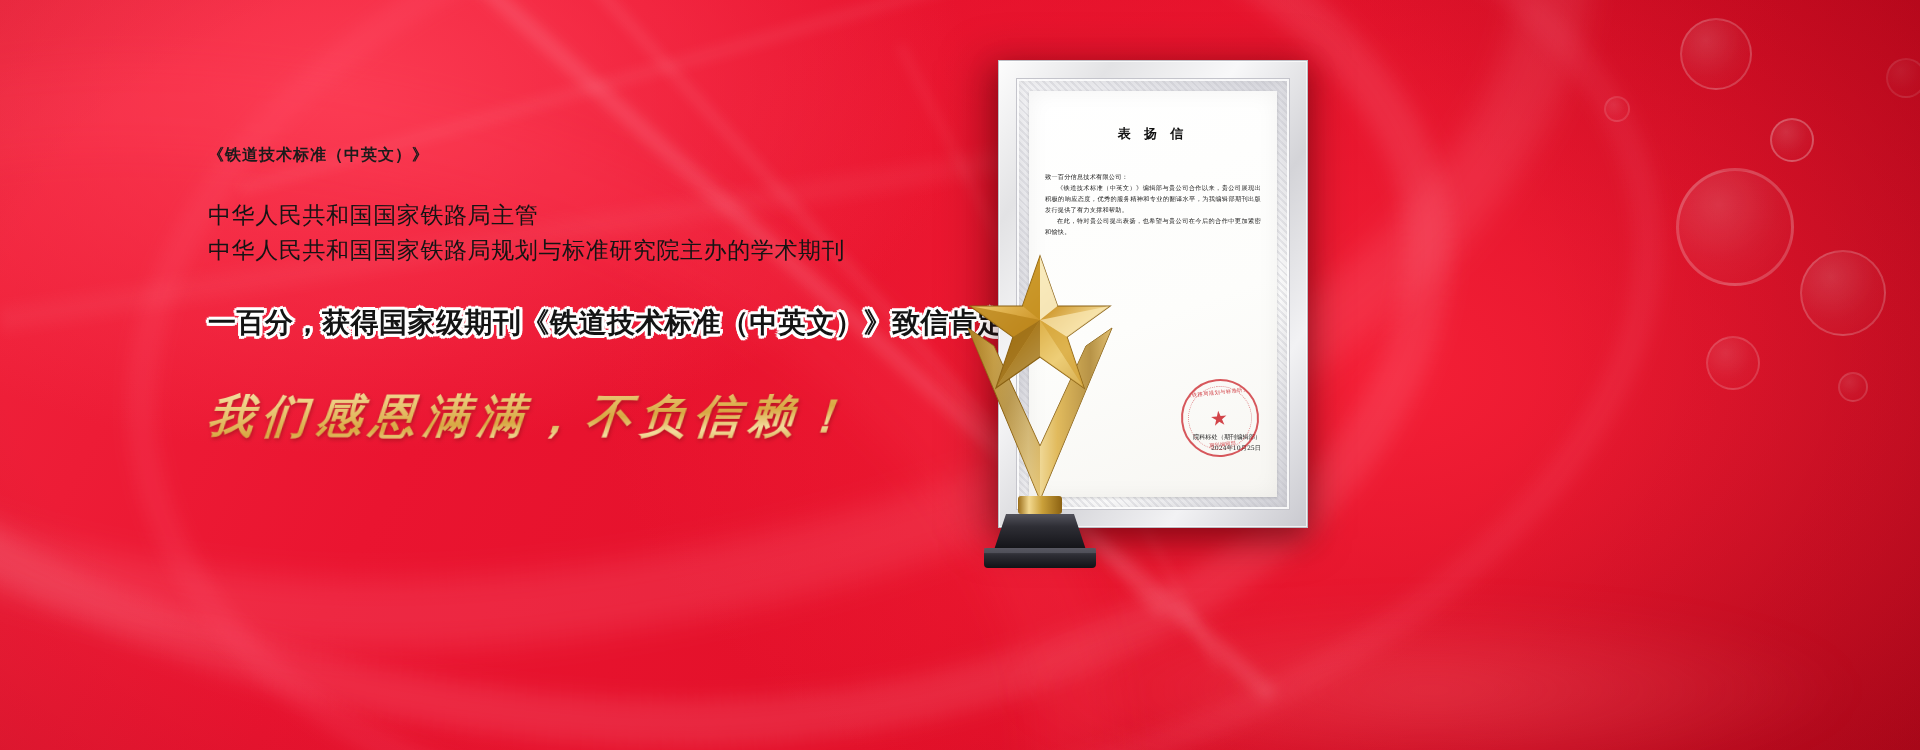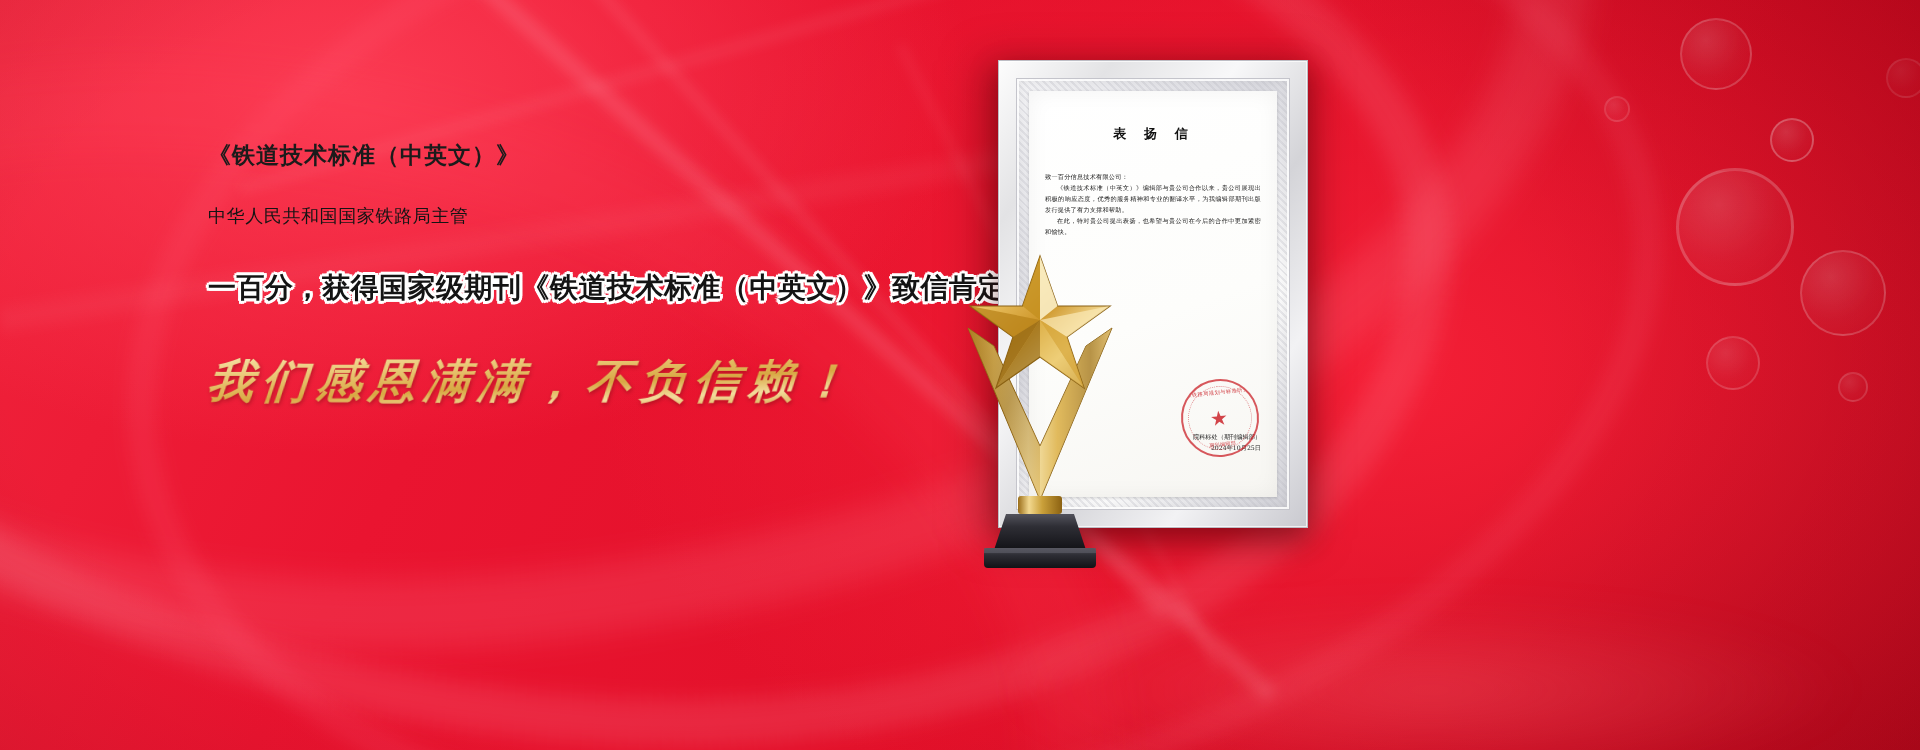--- a/index.html
+++ b/index.html
@@ -95,28 +95,28 @@
     filter:blur(18px);
   }
 
   
   .copy {
     position:absolute; left:208px; top:140px; width:980px;
     z-index:20;
   }
   .journal-title {
     font-family:"DejaVu Sans","Liberation Sans",sans-serif;
-    font-size:23px; font-weight:bold; color:#1b1b1b;
+    font-size:16px; font-weight:bold; color:#1b1b1b;
     letter-spacing:1px;
     line-height:30px;
   }
   .desc { margin-top:28px; }
   .desc-line {
     font-family:"DejaVu Sans","Liberation Sans",sans-serif;
-    font-size:18px; color:#141414; line-height:35px;
+    font-size:23px; color:#141414; line-height:35px;
     letter-spacing:0.6px;
   }
   .headline {
     margin-top:36px;
     font-family:"DejaVu Sans","Liberation Sans",sans-serif;
     font-size:28px; font-weight:bold;
     color:#141414;
     letter-spacing:0.5px;
     white-space:nowrap;
     text-shadow:
@@ -172,21 +172,21 @@
   .paper {
     width:100%; height:100%;
     background:linear-gradient(160deg,#ffffff 0%,#fdfdfb 55%,#f7f6f2 100%);
     box-shadow:inset 0 0 22px rgba(0,0,0,0.05), 0 1px 3px rgba(0,0,0,0.15);
     position:relative;
     padding:34px 16px 12px 16px;
     overflow:hidden;
   }
   .cert-title {
     text-align:center;
-    font-family:Liberation Mono, monospace;
+    font-family:Liberation Serif, serif;
     font-weight:bold;
     font-size:13px;
     letter-spacing:5px;
     color:#111;
     margin-bottom:28px;
   }
   .cert-p {
     font-family:"DejaVu Serif","Liberation Serif",serif;
     font-size:6.2px;
     line-height:11px;
@@ -260,20 +260,21 @@
     <div class="bokeh b8"></div>
     <div class="vignette"></div>
     <div class="floor-glow"></div>
   </div>
 
   <div class="copy">
     <div class="journal-title">《铁道技术标准（中英文）》</div>
 
     <div class="desc">
       <div class="desc-line">中华人民共和国国家铁路局主管</div>
+      <div class="desc-line">中华人民共和国国家铁路局规划与标准研究院主办的学术期刊</div>
     </div>
 
     <div class="headline">一百分，获得国家级期刊《铁道技术标准（中英文）》致信肯定!</div>
 
     <div class="callig">我们感恩满满，不负信赖！</div>
   </div>
 
   <div class="trophy">
     <svg width="260" height="320" viewBox="0 0 260 320">
       <defs>

